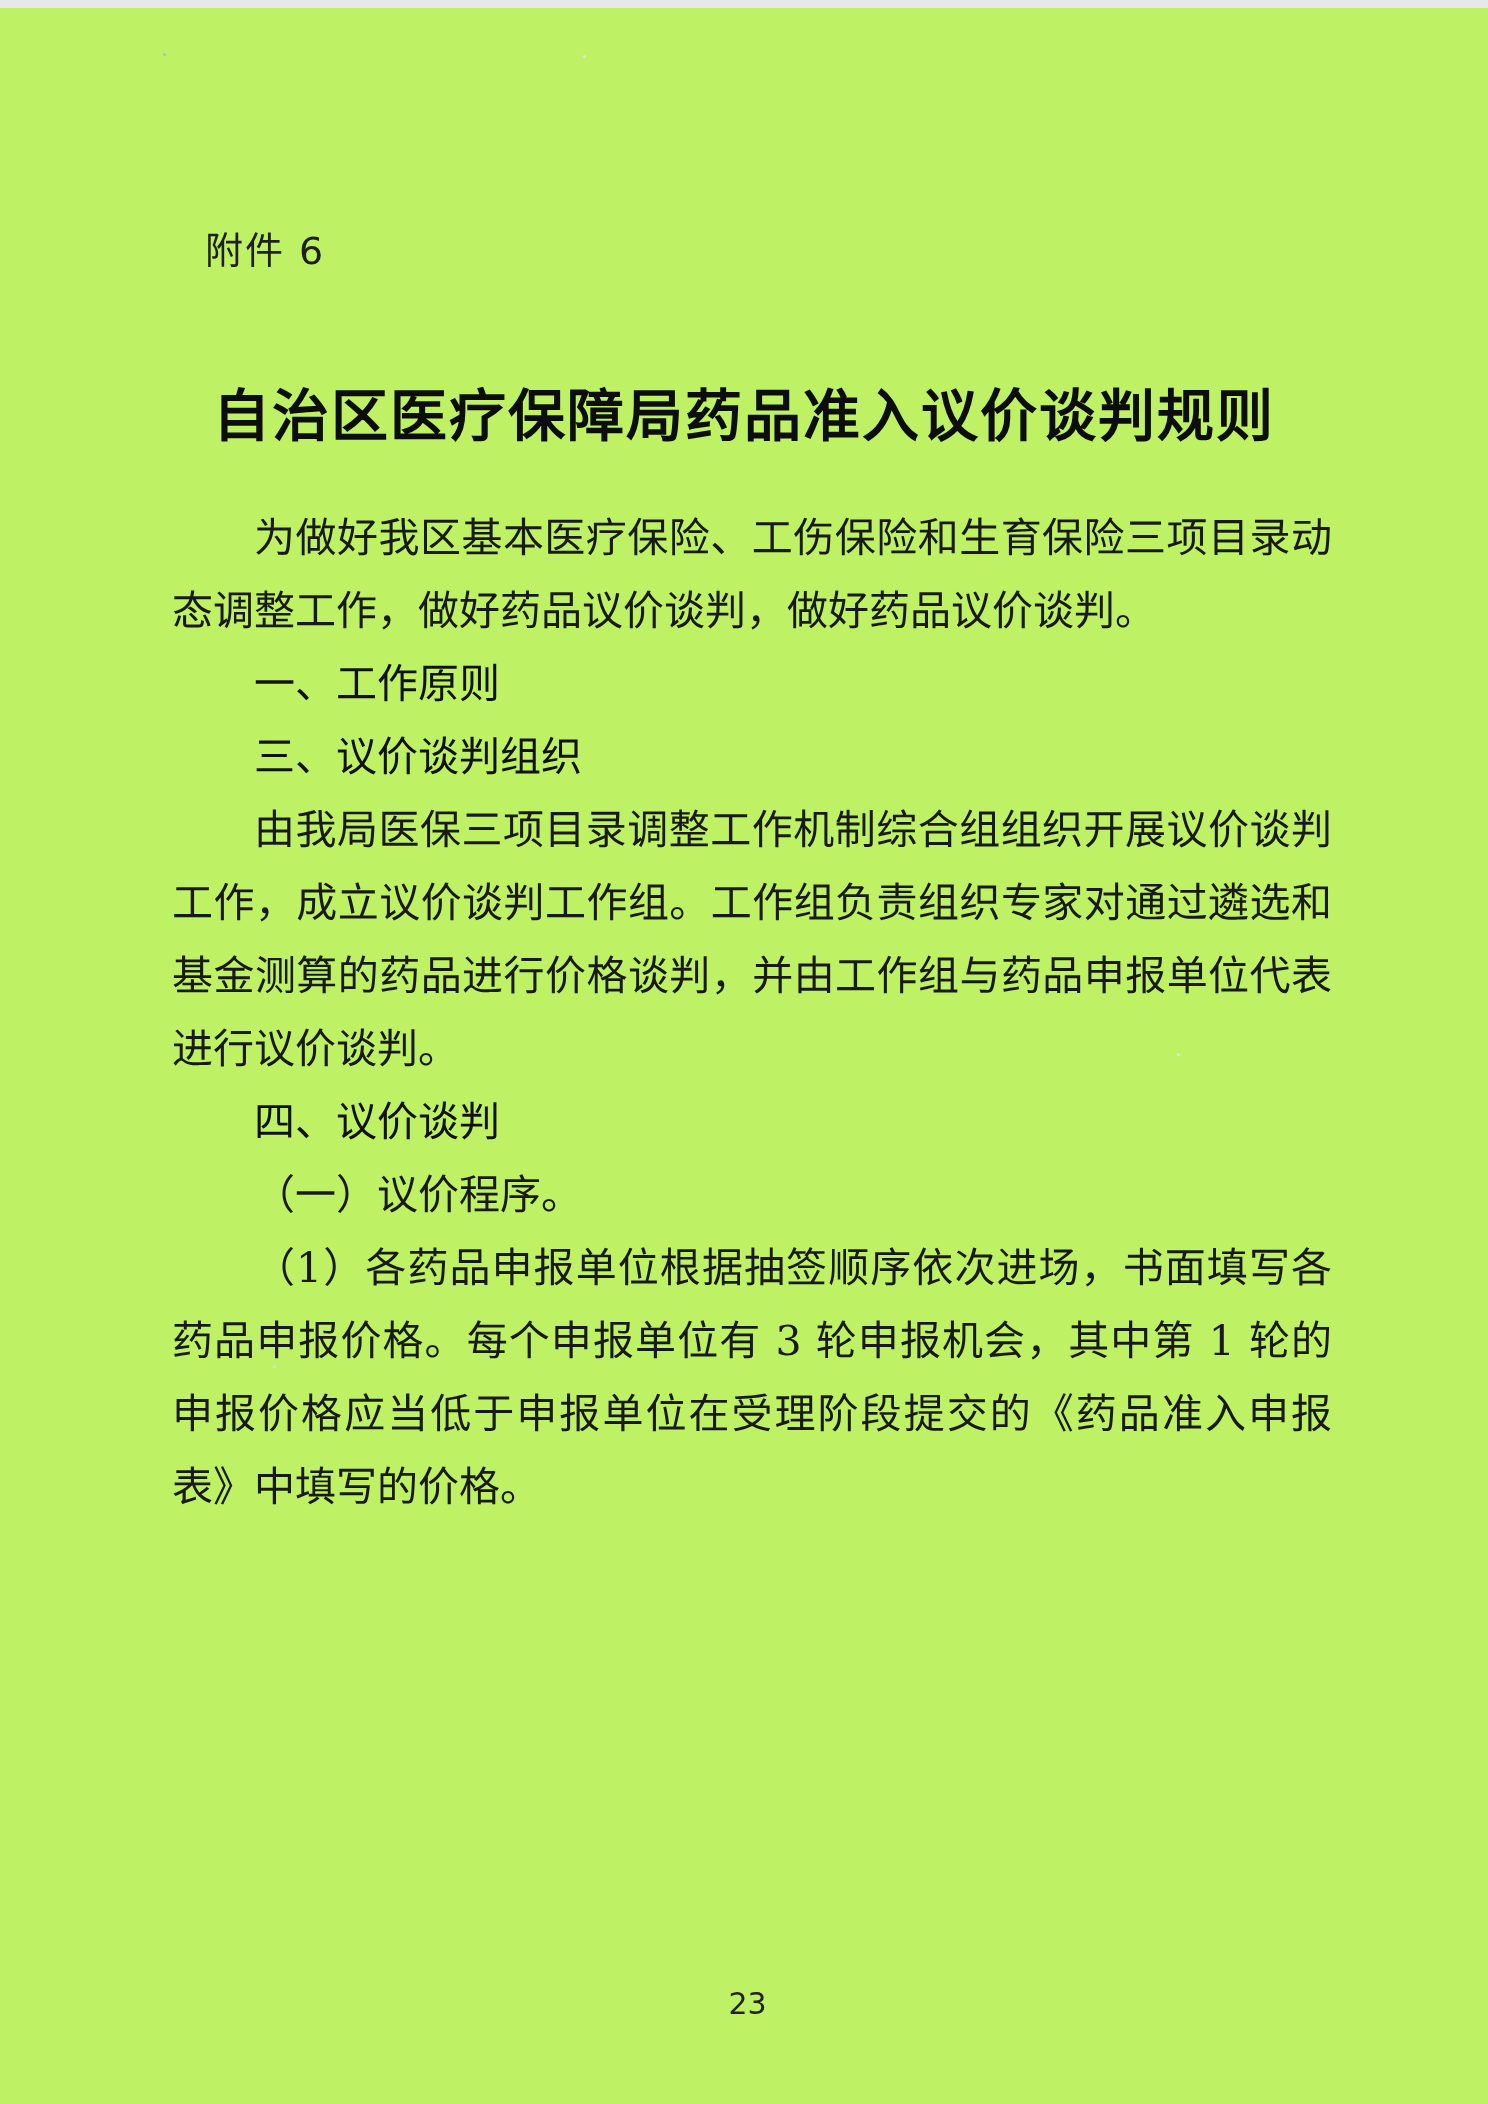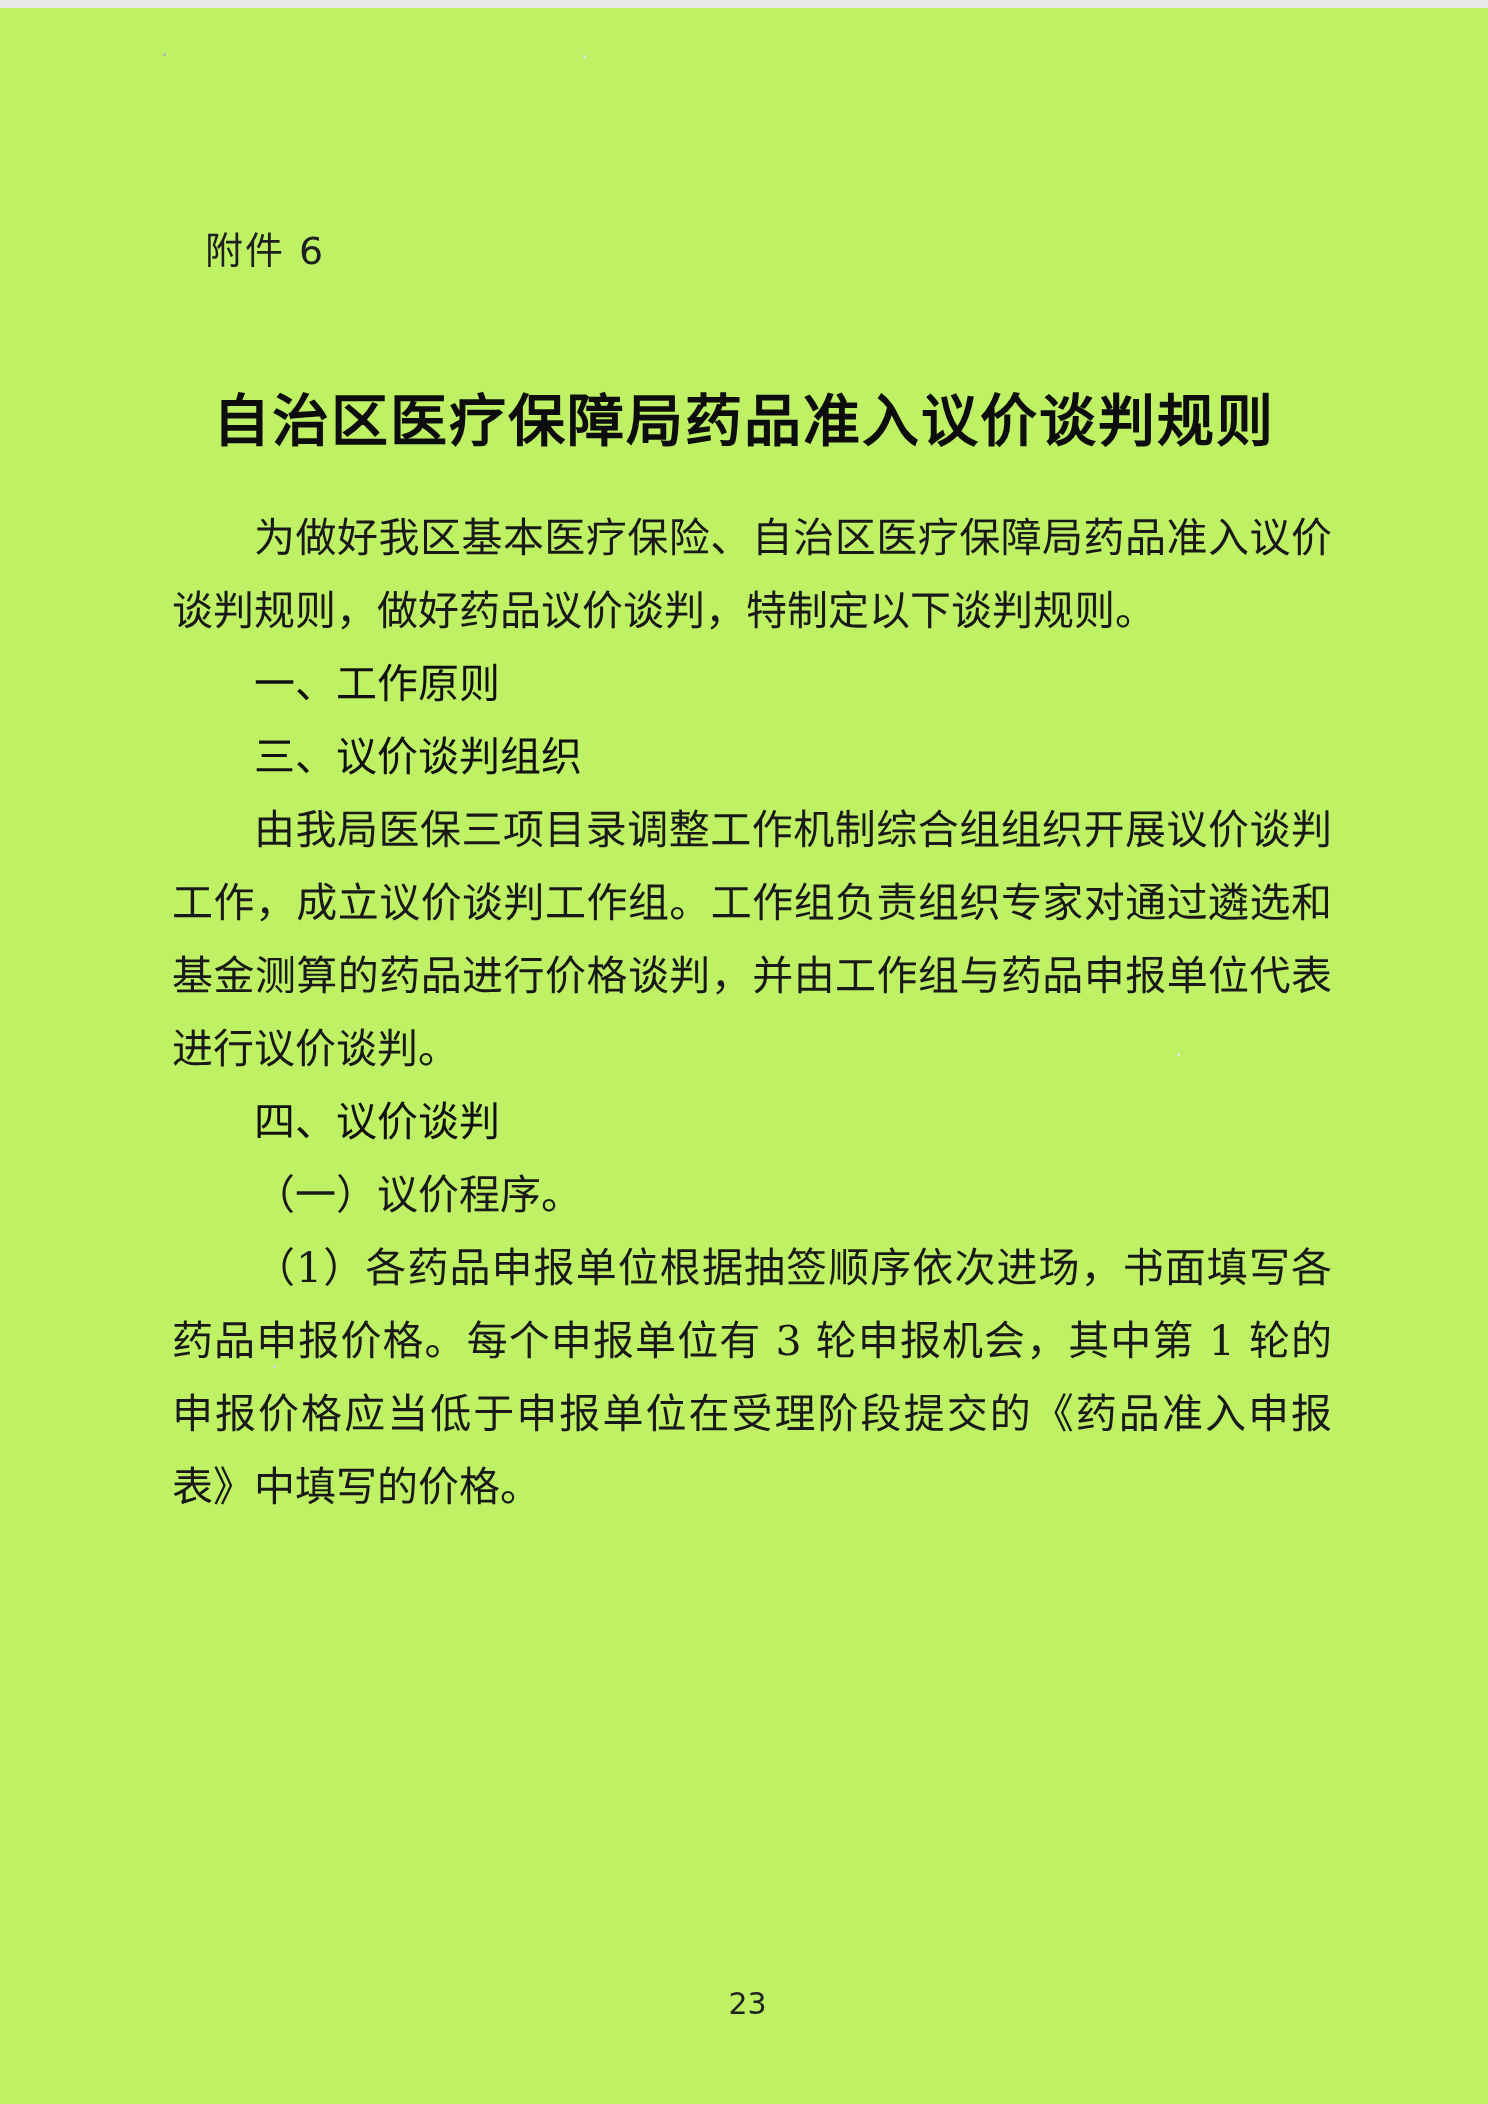--- a/index.html
+++ b/index.html
@@ -41,21 +41,21 @@
     position: absolute;
     left: 0;
     right: 0;
     top: 330px;
     text-align: center;
     font-size: 57px;
     line-height: 90px;
     font-weight: bold;
     letter-spacing: 2px;
     color: #0d0d0d;
-    font-family: Liberation Sans, sans-serif;
+    font-family: Liberation Mono, monospace;
   }
   .doc-body {
     position: absolute;
     left: 172px;
     right: 156px;
     top: 494px;
     font-size: 41px;
     line-height: 73px;
     text-align: justify;
     text-justify: inter-character;
@@ -91,21 +91,21 @@
 </head>
 <body>
 
 <div class="page">
 
   <div class="attachment-label">附件 6</div>
 
   <h1 class="doc-title">自治区医疗保障局药品准入议价谈判规则</h1>
 
   <main class="doc-body" id="doc-body">
-      <p class="paragraph">为做好我区基本医疗保险、自治区医疗保障局药品准入议价谈判规则，做好药品议价谈判，特制定以下谈判规则。</p>
+      <p class="paragraph">为做好我区基本医疗保险、工伤保险和生育保险三项目录动态调整工作，做好药品议价谈判，做好药品议价谈判。</p>
       <p class="heading">一、工作原则</p>
       <p class="heading">三、议价谈判组织</p>
       <p class="paragraph">由我局医保三项目录调整工作机制综合组组织开展议价谈判工作，成立议价谈判工作组。工作组负责组织专家对通过遴选和基金测算的药品进行价格谈判，并由工作组与药品申报单位代表进行议价谈判。</p>
       <p class="heading">四、议价谈判</p>
       <p class="subheading">（一）议价程序。</p>
       <p class="paragraph">（1）各药品申报单位根据抽签顺序依次进场，书面填写各药品申报价格。每个申报单位有 3 轮申报机会，其中第 1 轮的申报价格应当低于申报单位在受理阶段提交的《药品准入申报表》中填写的价格。</p>
     </main>
 
   <div class="page-number">23</div>
 

